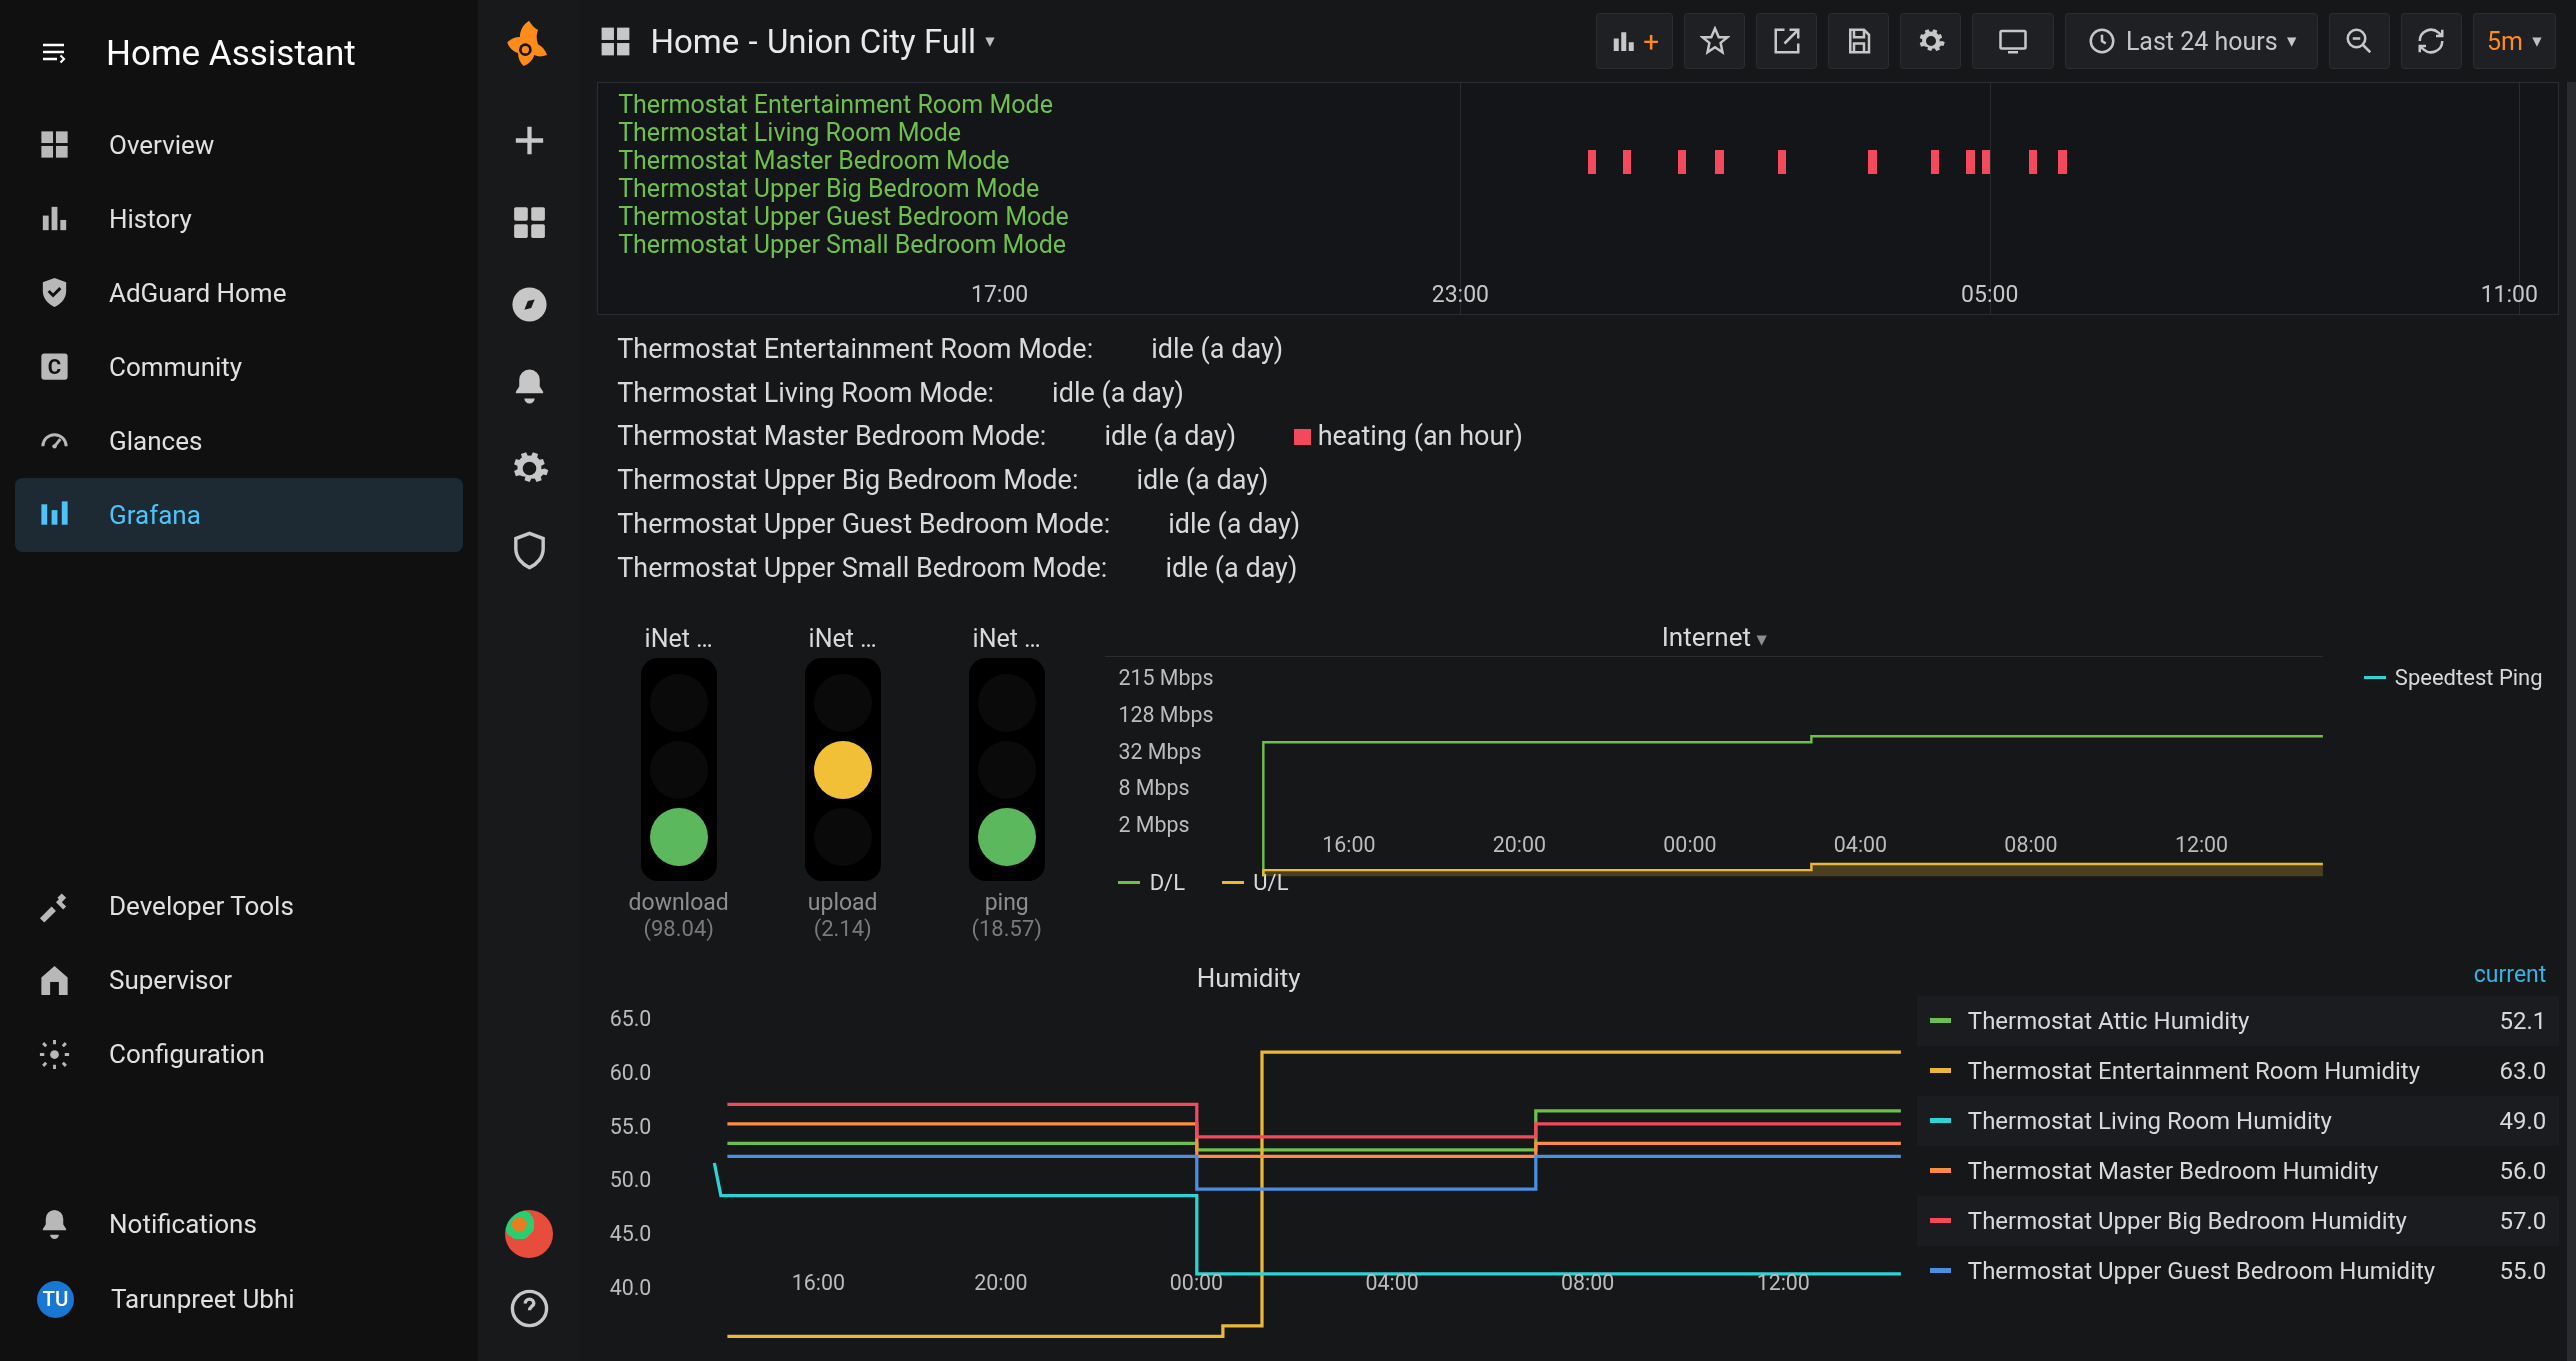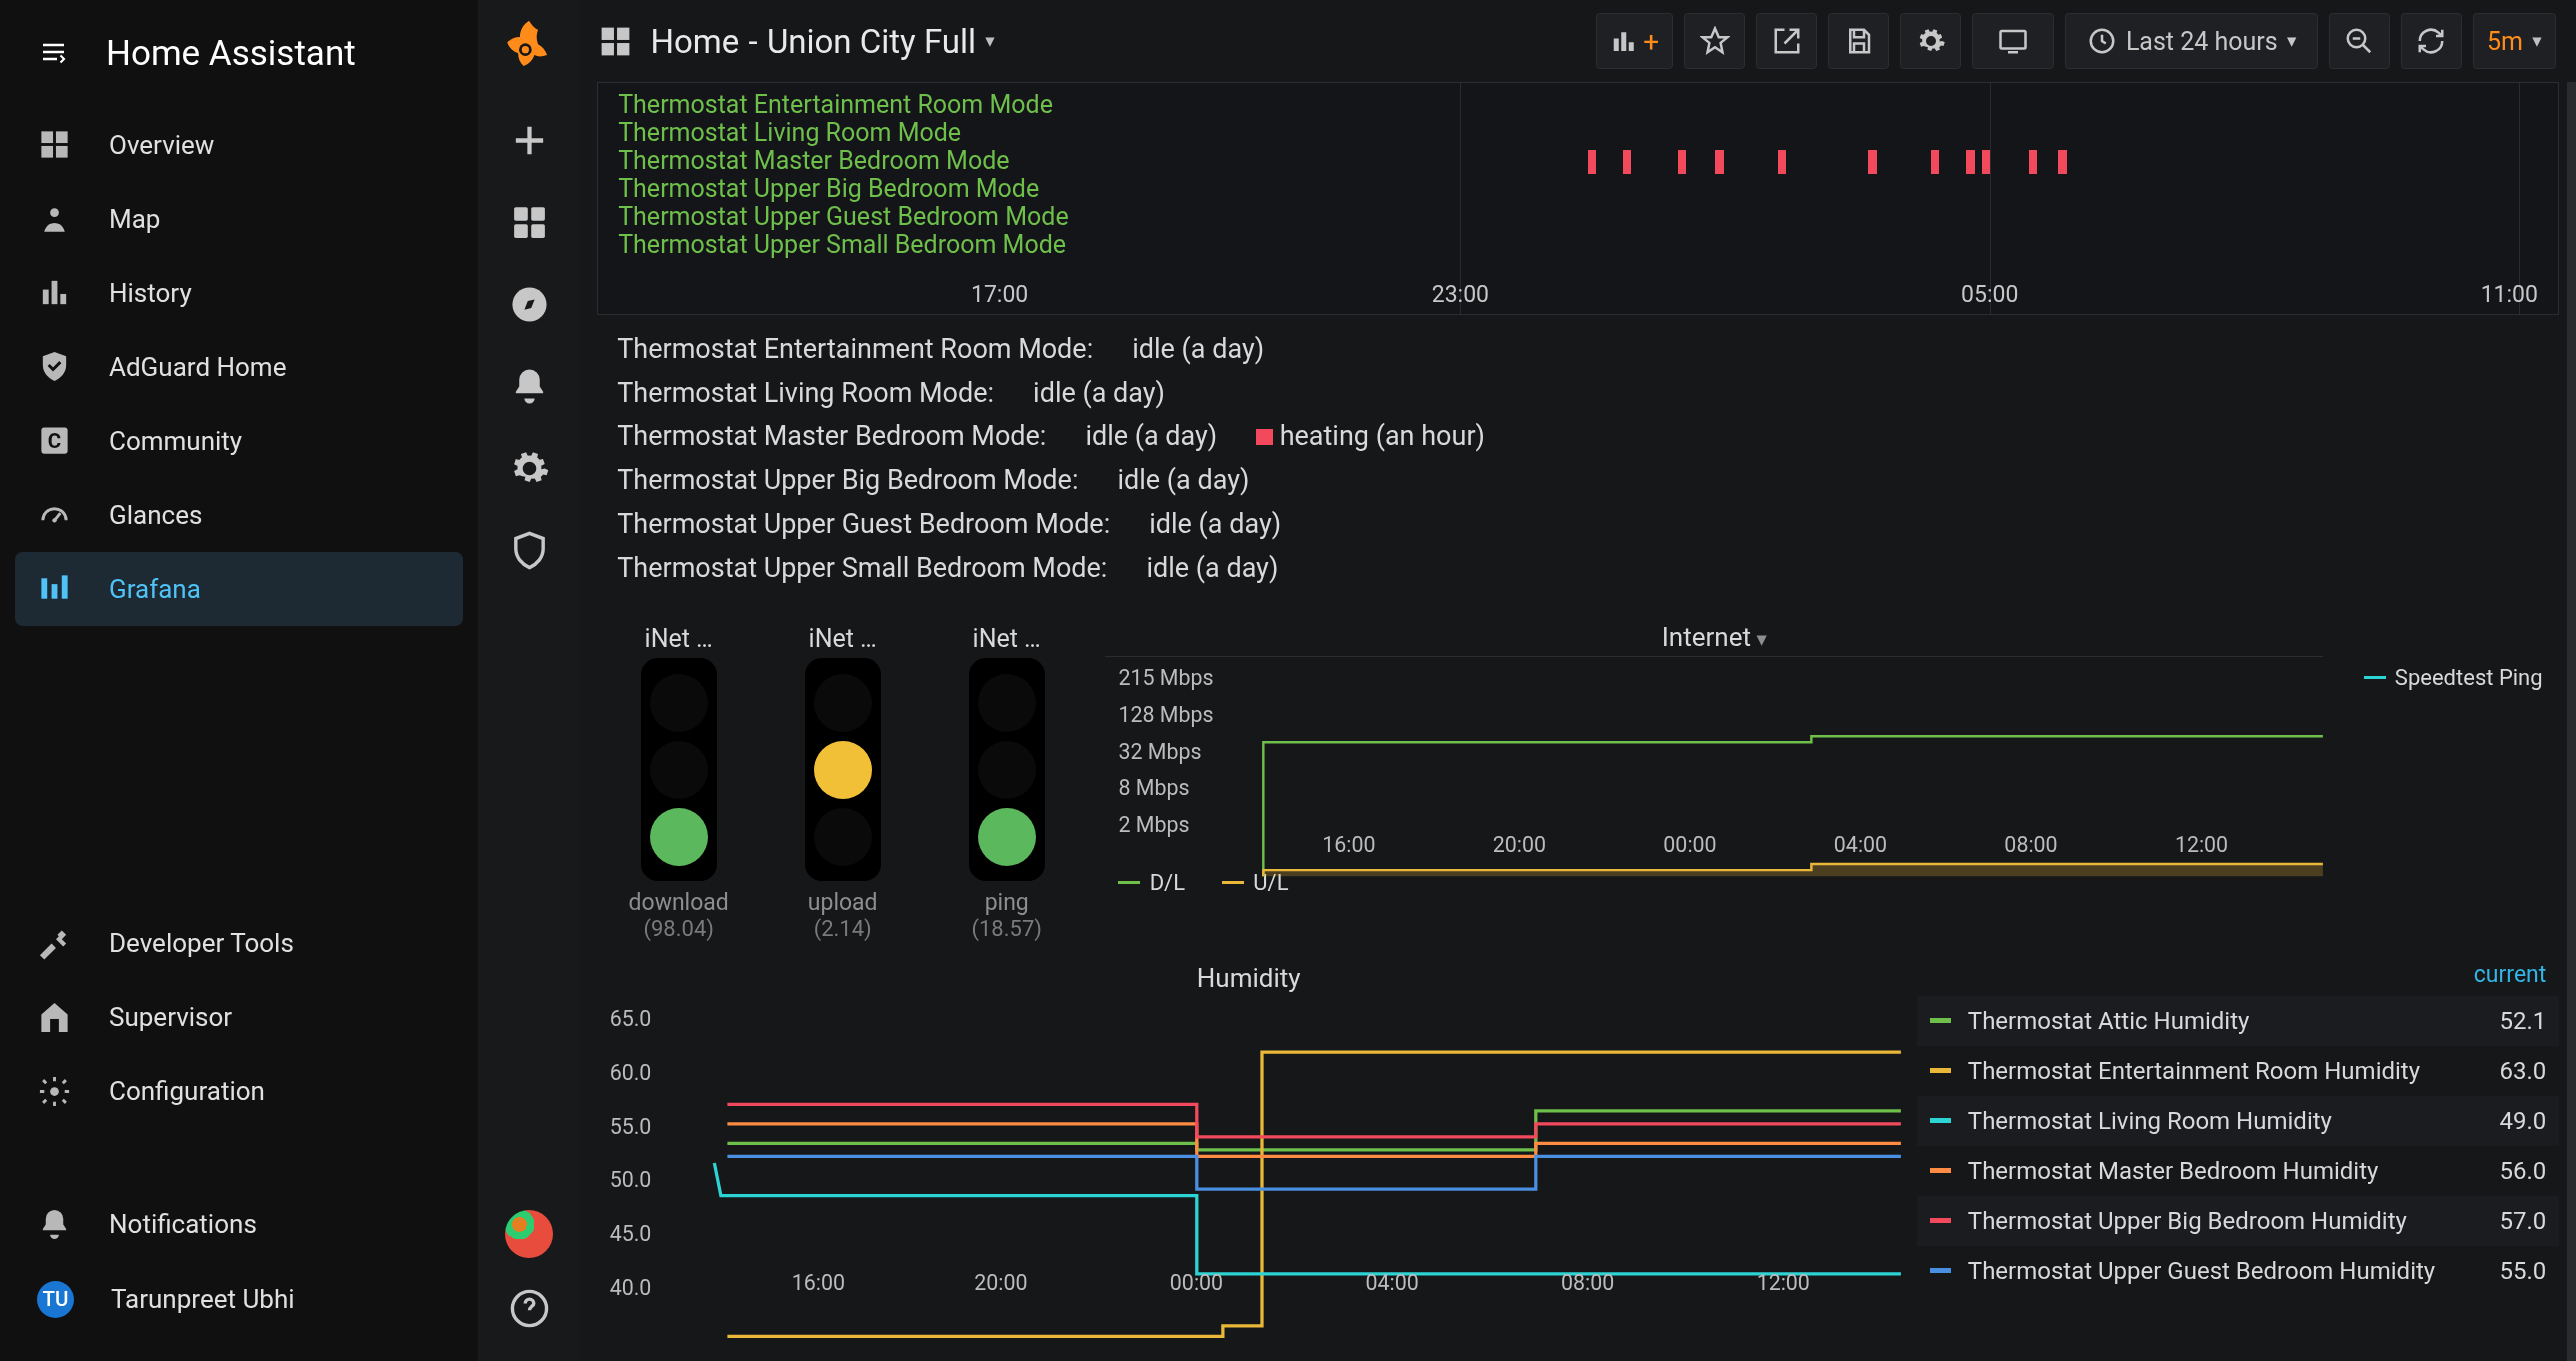--- a/index.html
+++ b/index.html
@@ -44,21 +44,21 @@
 .content { flex:1; overflow: hidden; padding: 0 16.7px 0 16.7px; position:relative; }
 
 
 .panel { background: transparent; margin-bottom: 13px; }
 .timeline-wrap { border:0.9px solid #2c2d31; background:#141518; position:relative; height:233px; }
 .tl-row { position:absolute; left:20.5px; font-size:25px; color:#6fbf4b; }
 .tl-grid { position:absolute; top:0; bottom:0; width:0.9px; background:#2a2b2f; }
 .tl-xlabel { position:absolute; bottom:5.6px; font-size:23px; color:#c7c7c7; transform:translateX(-50%); }
 .tl-mark { position:absolute; background:#f2495c; height:24px; top:67px; }
 .tl-legend { padding: 13px 20.5px; font-size: 27px; line-height: 1.62; color:#d8d9da; }
-.lg-row { display:flex; gap:39px; }
+.lg-row { display:flex; gap:58px; }
 .sw { display:inline-block; width:16.7px; height:16.7px; background:#f2495c; }
 
 
 .row2 { display:flex; gap: 16.7px; }
 .mini { width: 164px; }
 .mini-title { font-size: 25px; color:#d8d9da; text-align:center; padding:7.4px 0 5.6px; white-space:nowrap; overflow:hidden; text-overflow:ellipsis; }
 .tlight { width:76px; height:223px; margin:0 auto; background:#000; border-radius:16.7px; display:flex; flex-direction:column; align-items:center; justify-content:space-around; padding:11px 0; }
 .lamp { width:58px; height:58px; border-radius:50%; background:#0a0a0a; }
 .lamp.green { background:#5cb85c; }
 .lamp.yellow { background:#f2c037; }
@@ -109,27 +109,20 @@
   </div>
   <div class="ha-nav" id="ha-nav">
       <div class="ha-item">
         <span class="ico"><svg viewBox="0 0 24 24" fill="currentColor">
             <rect x="3" y="3" width="8" height="8"></rect>
             <rect x="13" y="3" width="8" height="8"></rect>
             <rect x="3" y="13" width="8" height="8"></rect>
             <rect x="13" y="13" width="8" height="8"></rect>
           </svg></span>
         <span>Overview</span>
-      </div>
-      <div class="ha-item">
-        <span class="ico"><svg viewBox="0 0 24 24" fill="currentColor">
-            <circle cx="12" cy="8" r="3"></circle>
-            <path d="M5 21s1-6 7-6 7 6 7 6z"></path>
-          </svg></span>
-        <span>Map</span>
       </div>
       <div class="ha-item">
         <span class="ico"><svg viewBox="0 0 24 24" fill="currentColor">
             <rect x="4" y="10" width="4" height="10"></rect>
             <rect x="10" y="4" width="4" height="16"></rect>
             <rect x="16" y="13" width="4" height="7"></rect>
           </svg></span>
         <span>History</span>
       </div>
       <div class="ha-item">

